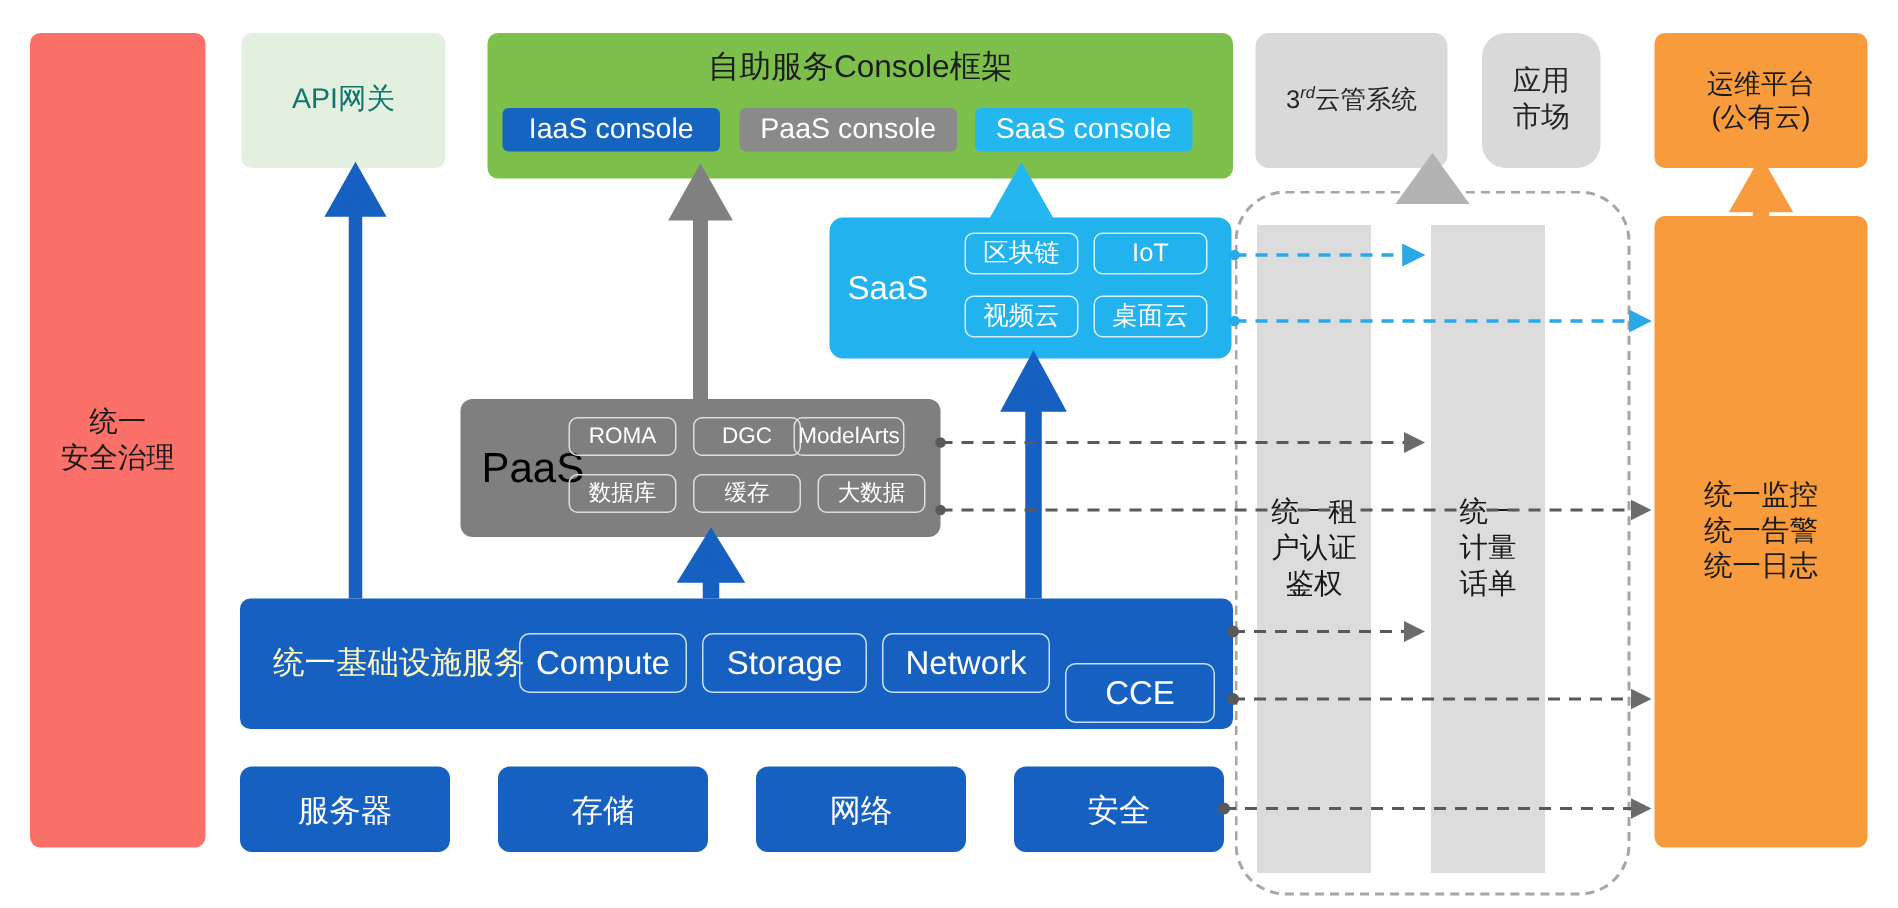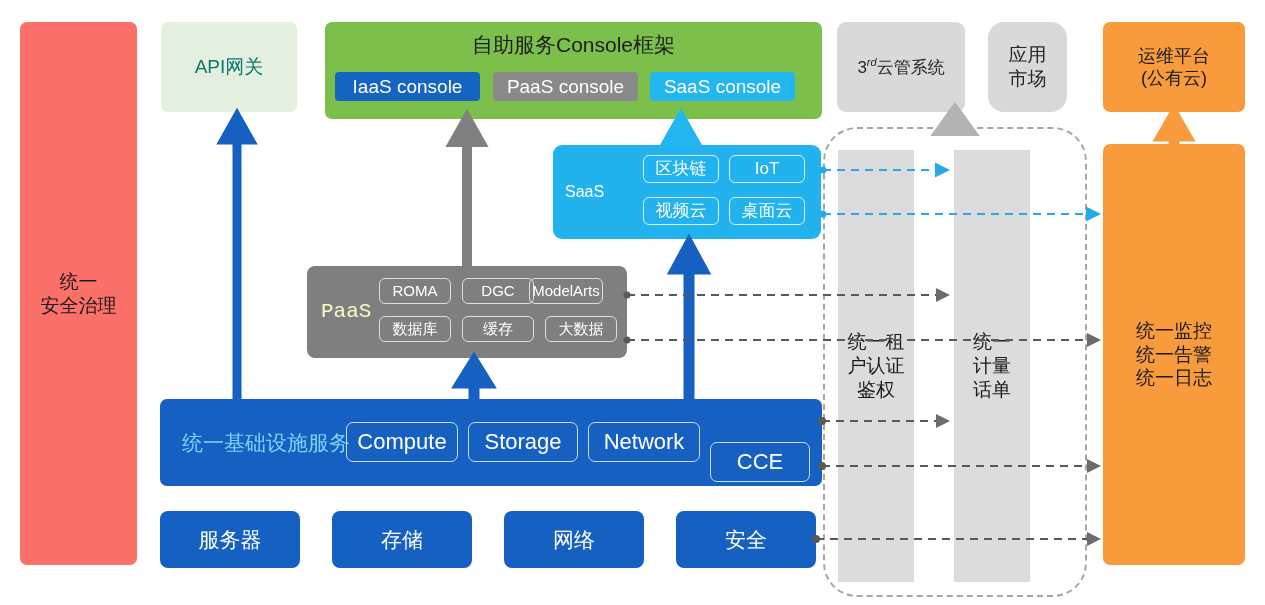--- a/index.html
+++ b/index.html
@@ -104,21 +104,21 @@
 
   
   #saas-block {
     left: 553px; top: 145px; width: 268px; height: 94px;
     background: #22b2ee; border-radius: 9px;
     display: block;
   }
   #saas-label {
     position: absolute; left: 12px; top: 50%;
     transform: translateY(-50%);
-    color: #ffffff; font-size: 16px;
+    color: #ffffff; font-size: 22px;
   }
   .saas-chip {
     position: absolute;
     height: 28px; border-radius: 6px;
     border: 1.6px solid #d8f2fd;
     display: flex; align-items: center; justify-content: center;
     color: #ffffff; font-size: 17px;
     box-sizing: border-box;
   }
   #saas-blockchain { left: 90px;  top: 10px; width: 76px; }
@@ -128,21 +128,21 @@
 
   
   #paas-block {
     left: 307px; top: 266px; width: 320px; height: 92px;
     background: #7f7f7f; border-radius: 8px;
     display: block;
   }
   #paas-label {
     position: absolute; left: 14px; top: 50%;
     transform: translateY(-50%);
-    color: #fef9c3; font-size: 21px; font-family: Liberation Mono, monospace;
+    color: #000000; font-size: 28px;
   }
   .paas-chip {
     position: absolute; height: 26px;
     border: 1.6px solid #dedede; border-radius: 6px;
     display: flex; align-items: center; justify-content: center;
     color: #ffffff; font-size: 15px;
     box-sizing: border-box;
   }
   #paas-roma      { left: 72px;  top: 12px; width: 72px; }
   #paas-dgc       { left: 155px; top: 12px; width: 72px; }
@@ -153,21 +153,21 @@
 
   
   #infra-bar {
     left: 160px; top: 399px; width: 662px; height: 87px;
     background: #1560c0; border-radius: 7px;
     display: block;
   }
   #infra-label {
     position: absolute; left: 22px; top: 50%;
     transform: translateY(-50%);
-    color: #7dd3fc; font-size: 21px; white-space: nowrap;
+    color: #fef9c3; font-size: 21px; white-space: nowrap;
   }
   .infra-chip {
     position: absolute; top: 23px; height: 40px;
     border: 1.8px solid #c9ddf4; border-radius: 7px;
     display: flex; align-items: center; justify-content: center;
     color: #ffffff; font-size: 22px;
     box-sizing: border-box;
   }
   #infra-compute { left: 186px; width: 112px; }
   #infra-storage { left: 308px; width: 110px; }

